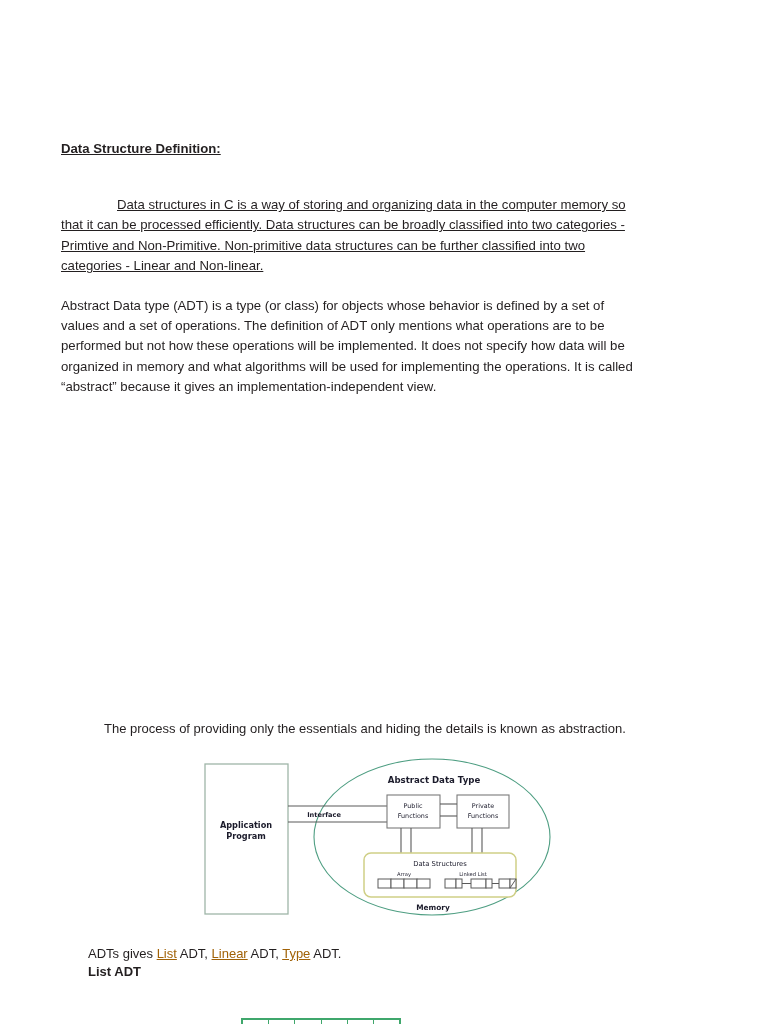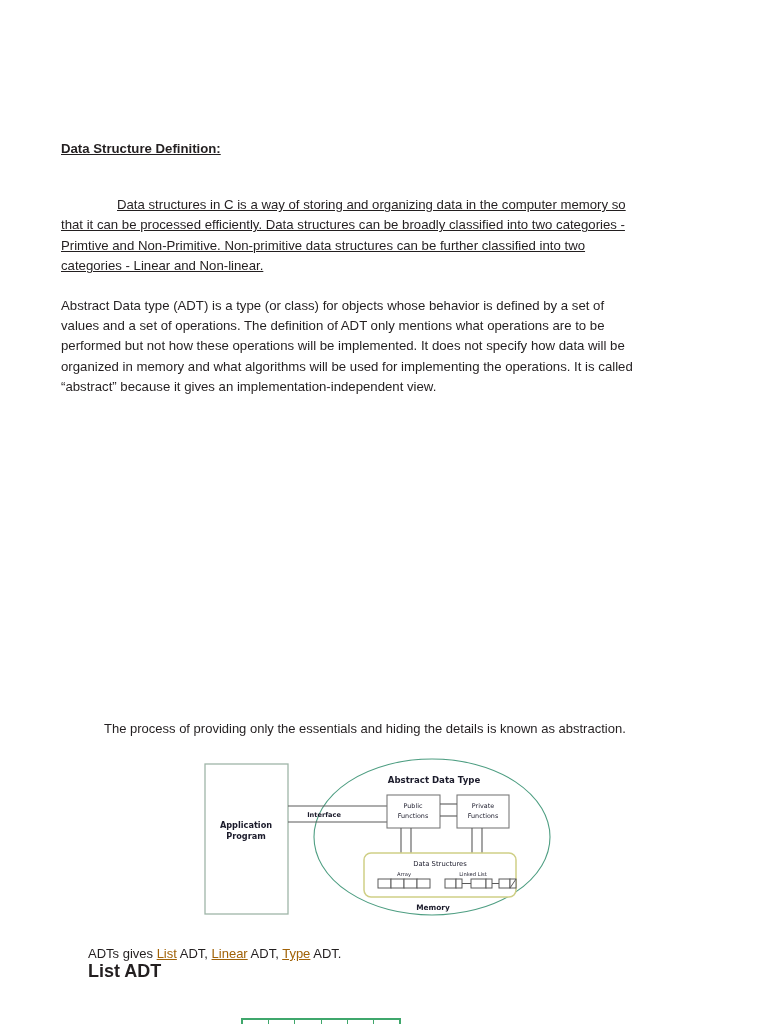--- a/index.html
+++ b/index.html
@@ -71,21 +71,21 @@
   }
   #block-adts .link {
     color: #a16207;
     text-decoration: underline;
     cursor: pointer;
   }
   #list-adt-head {
     position: absolute;
     left: 88px;
     top: 962px;
-    font-size: 18px;
+    font-size: 13px;
     line-height: 19px;
     font-weight: bold;
     color: #231f20;
   }
 
   
   #adt-figure {
     position: absolute;
     left: 196px;
     top: 752px;

